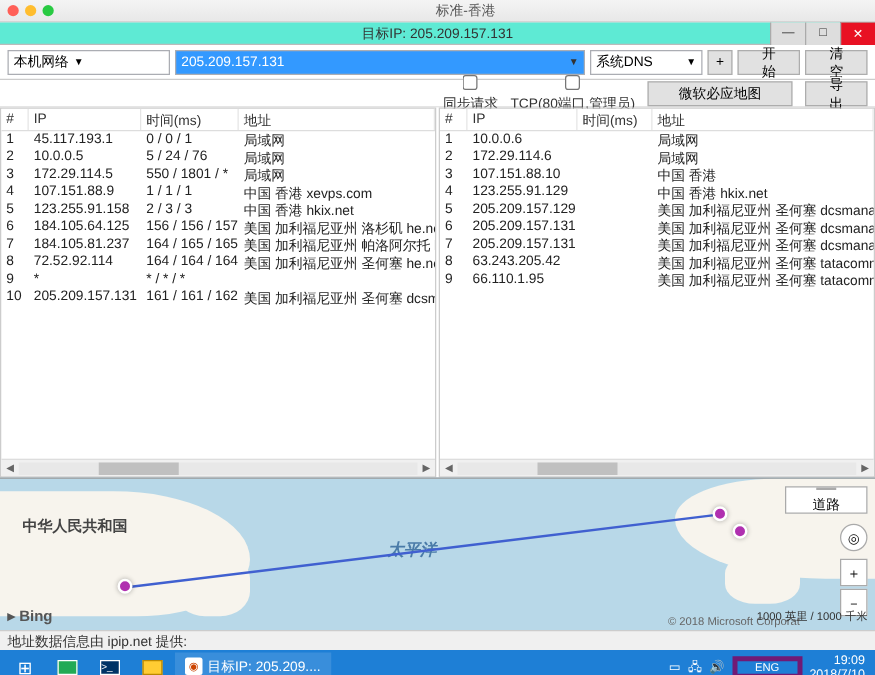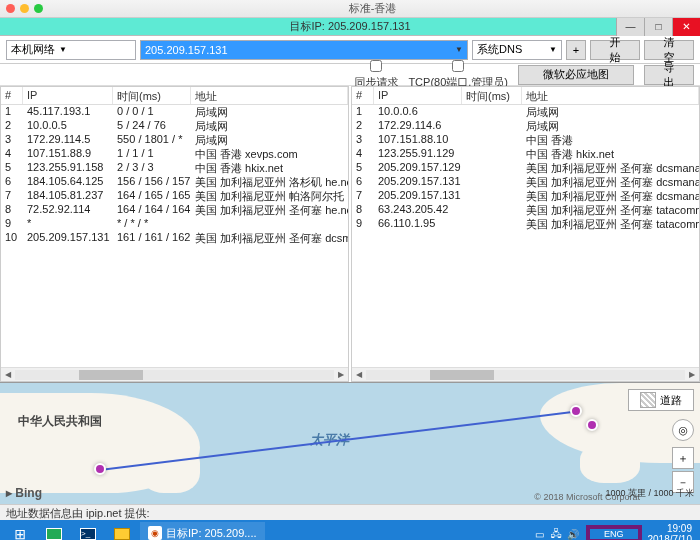--- a/index.html
+++ b/index.html
@@ -39,21 +39,21 @@
 .map { height: 122px; background: #b8d8e8; position: relative; overflow: hidden; border-top: 1px solid #999; }
 .land { position: absolute; background: #f7f4ed; }
 .cn { left: 0; top: 10px; width: 200px; height: 100px; border-radius: 0 60% 50% 0; }
 .cn2 { left: 140px; top: 60px; width: 60px; height: 50px; border-radius: 40%; }
 .asia { right: -40px; top: 0; width: 200px; height: 80px; border-radius: 40% 0 0 60%; }
 .asia2 { right: 60px; top: 60px; width: 60px; height: 40px; border-radius: 40%; }
 .maplabel { position: absolute; font-size: 12px; color: #444; font-weight: bold; }
 .ocean { position: absolute; left: 310px; top: 48px; font-size: 13px; color: #4a7ba8; font-style: italic; font-weight: bold; }
 .node { position: absolute; width: 12px; height: 12px; border-radius: 50%; background: #b030b0; border: 2px solid #fff; box-shadow: 0 0 4px rgba(0,0,0,.3); }
 .line { position: absolute; height: 2px; background: #4060d0; transform-origin: left center; }
-.mapctl { position: absolute; right: 6px; background: #fff; border: 1px solid #aaa; display: flex; align-items: center; justify-content: center; font-size: 11px; }
+.mapctl { position: absolute; right: 6px; background: #fff; border: 1px solid #aaa; display: flex; align-items: center; justify-content: center; font-size: 11px; flex-direction: column; }
 .bing { position: absolute; left: 6px; bottom: 4px; font-size: 12px; color: #555; font-weight: bold; }
 .copy { position: absolute; right: 60px; bottom: 2px; font-size: 9px; color: #666; }
 .scale { position: absolute; right: 6px; bottom: 4px; font-size: 9px; color: #333; }
 .footer { height: 16px; background: #f0f0f0; border-top: 1px solid #ccc; padding: 1px 6px; font-size: 11px; color: #333; }
 .taskbar { height: 28px; background: #1e7fd6; display: flex; align-items: center; padding: 0 4px; gap: 2px; color: #fff; font-size: 11px; }
 .tbicon { width: 32px; height: 24px; display: flex; align-items: center; justify-content: center; font-size: 14px; cursor: pointer; }
 .tbapp { height: 24px; padding: 0 8px; display: flex; align-items: center; gap: 4px; background: rgba(255,255,255,.12); border-bottom: 2px solid #9cf; cursor: pointer; }
 .tbright { margin-left: auto; display: flex; align-items: center; gap: 6px; font-size: 10px; }
 .tbclock { text-align: right; line-height: 11px; padding-right: 4px; }
 </style>

